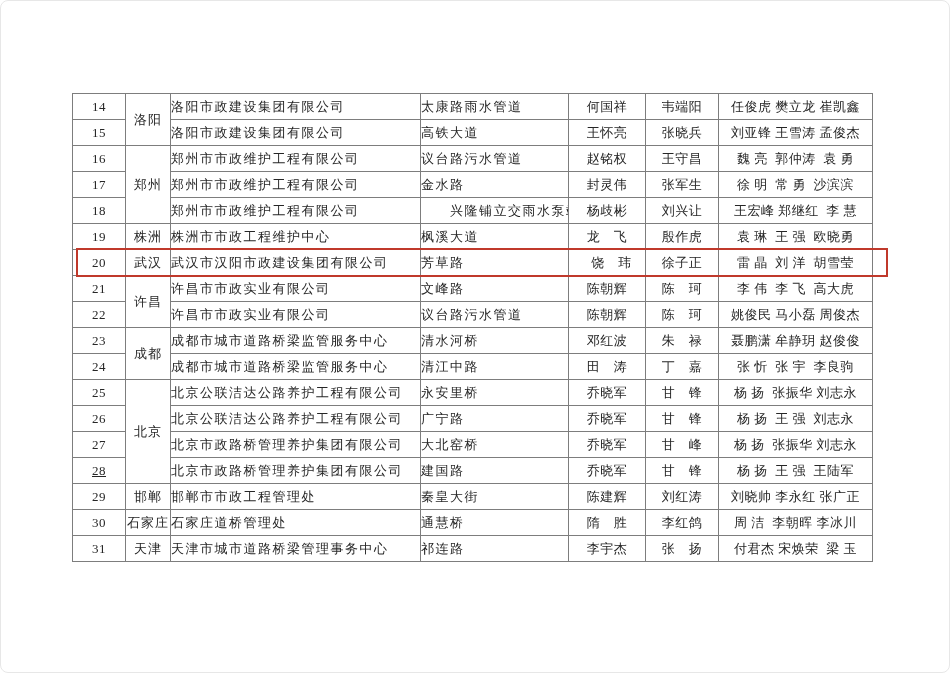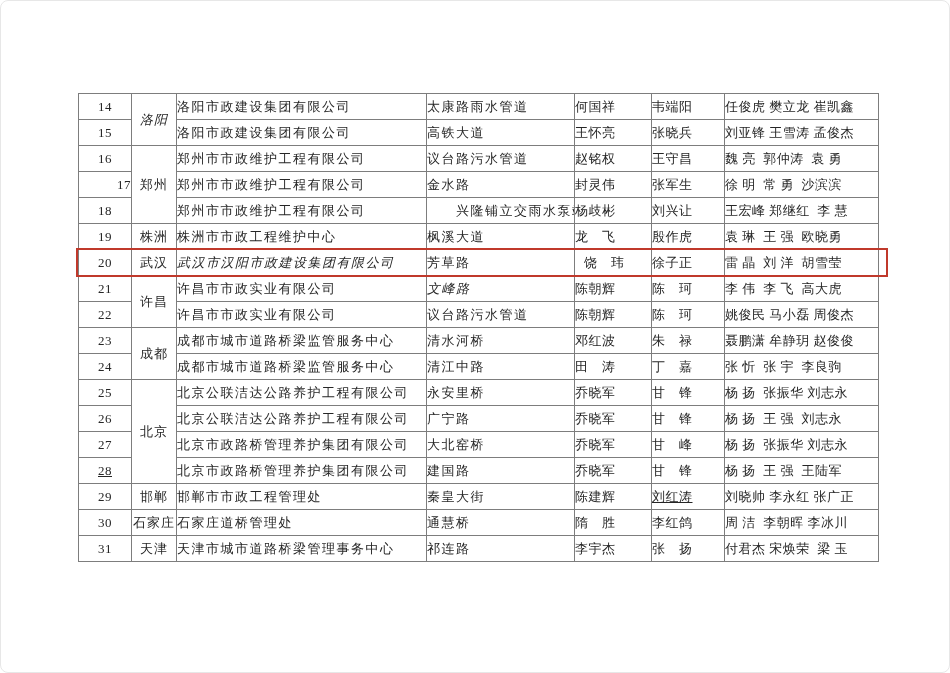--- a/index.html
+++ b/index.html
@@ -13,21 +13,21 @@
     width: 950px;
     height: 673px;
     box-sizing: border-box;
     background: #ffffff;
     border: 1px solid #e7e7e7;
     border-radius: 8px;
     overflow: hidden;
   }
   .table-wrap {
     position: absolute;
-    left: 77px;
+    left: 71px;
     top: 92px;
   }
   table.award {
     border-collapse: collapse;
     table-layout: fixed;
     width: 800px;
     color: #262626;
   }
   table.award td {
     border: 1px solid #7d7d7d;
@@ -46,20 +46,21 @@
     text-align: center;
     letter-spacing: 1px;
   }
   td.c-co, td.c-road {
     text-align: left;
     padding-left: 9px;
     letter-spacing: 1.5px;
     white-space: pre;
   }
   td.c-n, td.c-n3 {
+    text-align: center;
     letter-spacing: 0.5px;
     white-space: pre;
   }
   .highlight-box {
     position: absolute;
     left: 75px;
     top: 247px;
     width: 812px;
     height: 29px;
     box-sizing: border-box;
@@ -78,21 +79,21 @@
           <col style="width: 45px;">
           <col style="width: 250px;">
           <col style="width: 148px;">
           <col style="width: 77px;">
           <col style="width: 73px;">
           <col style="width: 154px;">
         </colgroup>
       <tbody>
           <tr>
             <td class="c-no" style="border-color: rgb(125, 125, 125);">14</td>
-            <td class="c-city" rowspan="2" style="border-color: rgb(125, 125, 125); font-style: italic;">洛阳</td>
+            <td class="c-city" rowspan="2" style="border-color: rgb(125, 125, 125);">洛阳</td>
             <td class="c-co" style="border-color: rgb(125, 125, 125);">洛阳市政建设集团有限公司</td>
             <td class="c-road" style="border-color: rgb(125, 125, 125);">太康路雨水管道</td>
             <td class="c-n" style="border-color: rgb(125, 125, 125);">何国祥</td>
             <td class="c-n" style="border-color: rgb(125, 125, 125);">韦端阳</td>
             <td class="c-n3" style="border-color: rgb(125, 125, 125);">任俊虎 樊立龙 崔凯鑫</td>
           </tr>
           <tr>
             <td class="c-no" style="border-color: rgb(125, 125, 125);">15</td>
             <td class="c-co" style="border-color: rgb(125, 125, 125);">洛阳市政建设集团有限公司</td>
             <td class="c-road" style="border-color: rgb(125, 125, 125);">高铁大道</td>
@@ -103,21 +104,21 @@
           <tr>
             <td class="c-no" style="border-color: rgb(125, 125, 125);">16</td>
             <td class="c-city" rowspan="3" style="border-color: rgb(125, 125, 125);">郑州</td>
             <td class="c-co" style="border-color: rgb(125, 125, 125);">郑州市市政维护工程有限公司</td>
             <td class="c-road" style="border-color: rgb(125, 125, 125);">议台路污水管道</td>
             <td class="c-n" style="border-color: rgb(125, 125, 125);">赵铭权</td>
             <td class="c-n" style="border-color: rgb(125, 125, 125);">王守昌</td>
             <td class="c-n3" style="border-color: rgb(125, 125, 125);">魏 亮  郭仲涛  袁 勇</td>
           </tr>
           <tr>
-            <td class="c-no" style="border-color: rgb(125, 125, 125); text-align: right;">17</td>
+            <td class="c-no" style="border-color: rgb(125, 125, 125);">17</td>
             <td class="c-co" style="border-color: rgb(125, 125, 125);">郑州市市政维护工程有限公司</td>
             <td class="c-road" style="border-color: rgb(125, 125, 125);">金水路</td>
             <td class="c-n" style="border-color: rgb(125, 125, 125);">封灵伟</td>
             <td class="c-n" style="border-color: rgb(125, 125, 125);">张军生</td>
             <td class="c-n3" style="border-color: rgb(125, 125, 125);">徐 明  常 勇  沙滨滨</td>
           </tr>
           <tr>
             <td class="c-no" style="border-color: rgb(125, 125, 125);">18</td>
             <td class="c-co" style="border-color: rgb(125, 125, 125);">郑州市市政维护工程有限公司</td>
             <td class="c-road" style="border-color: rgb(125, 125, 125); padding-left: 29px;">兴隆铺立交雨水泵站</td>
@@ -130,31 +131,31 @@
             <td class="c-city" rowspan="1" style="border-color: rgb(125, 125, 125);">株洲</td>
             <td class="c-co" style="border-color: rgb(125, 125, 125);">株洲市市政工程维护中心</td>
             <td class="c-road" style="border-color: rgb(125, 125, 125); margin-left: 11px;">枫溪大道</td>
             <td class="c-n" style="border-color: rgb(125, 125, 125);">龙　飞</td>
             <td class="c-n" style="border-color: rgb(125, 125, 125);">殷作虎</td>
             <td class="c-n3" style="border-color: rgb(125, 125, 125); margin-top: 12px;">袁 琳  王 强  欧晓勇</td>
           </tr>
           <tr>
             <td class="c-no" style="border-color: rgb(125, 125, 125);">20</td>
             <td class="c-city" rowspan="1" style="border-color: rgb(125, 125, 125);">武汉</td>
-            <td class="c-co" style="border-color: rgb(125, 125, 125); font-style: italic;">武汉市汉阳市政建设集团有限公司</td>
+            <td class="c-co" style="border-color: rgb(125, 125, 125);">武汉市汉阳市政建设集团有限公司</td>
             <td class="c-road" style="border-color: rgb(125, 125, 125);">芳草路</td>
             <td class="c-n" style="border-color: rgb(125, 125, 125); padding-left: 9px;">饶　玮</td>
             <td class="c-n" style="border-color: rgb(125, 125, 125);">徐子正</td>
             <td class="c-n3" style="border-color: rgb(125, 125, 125);">雷 晶  刘 洋  胡雪莹</td>
           </tr>
           <tr>
             <td class="c-no" style="border-color: rgb(125, 125, 125);">21</td>
             <td class="c-city" rowspan="2" style="border-color: rgb(125, 125, 125);">许昌</td>
             <td class="c-co" style="border-color: rgb(125, 125, 125);">许昌市市政实业有限公司</td>
-            <td class="c-road" style="border-color: rgb(125, 125, 125); font-style: italic;">文峰路</td>
+            <td class="c-road" style="border-color: rgb(125, 125, 125);">文峰路</td>
             <td class="c-n" style="border-color: rgb(125, 125, 125);">陈朝辉</td>
             <td class="c-n" style="border-color: rgb(125, 125, 125);">陈　珂</td>
             <td class="c-n3" style="border-color: rgb(125, 125, 125);">李 伟  李 飞  高大虎</td>
           </tr>
           <tr>
             <td class="c-no" style="border-color: rgb(125, 125, 125);">22</td>
             <td class="c-co" style="border-color: rgb(125, 125, 125);">许昌市市政实业有限公司</td>
             <td class="c-road" style="border-color: rgb(125, 125, 125);">议台路污水管道</td>
             <td class="c-n" style="border-color: rgb(125, 125, 125);">陈朝辉</td>
             <td class="c-n" style="border-color: rgb(125, 125, 125);">陈　珂</td>
@@ -209,21 +210,21 @@
             <td class="c-n" style="border-color: rgb(125, 125, 125);">乔晓军</td>
             <td class="c-n" style="border-color: rgb(125, 125, 125);">甘　锋</td>
             <td class="c-n3" style="border-color: rgb(125, 125, 125);">杨 扬  王 强  王陆军</td>
           </tr>
           <tr>
             <td class="c-no" style="border-color: rgb(125, 125, 125);">29</td>
             <td class="c-city" rowspan="1" style="border-color: rgb(125, 125, 125);">邯郸</td>
             <td class="c-co" style="border-color: rgb(125, 125, 125);">邯郸市市政工程管理处</td>
             <td class="c-road" style="border-color: rgb(125, 125, 125);">秦皇大街</td>
             <td class="c-n" style="border-color: rgb(125, 125, 125);">陈建辉</td>
-            <td class="c-n" style="border-color: rgb(125, 125, 125); text-decoration: underline;">刘红涛</td>
+            <td class="c-n" style="border-color: rgb(125, 125, 125);">刘红涛</td>
             <td class="c-n3" style="border-color: rgb(125, 125, 125);">刘晓帅 李永红 张广正</td>
           </tr>
           <tr>
             <td class="c-no" style="border-color: rgb(125, 125, 125);">30</td>
             <td class="c-city" rowspan="1" style="border-color: rgb(125, 125, 125);">石家庄</td>
             <td class="c-co" style="border-color: rgb(125, 125, 125);">石家庄道桥管理处</td>
             <td class="c-road" style="border-color: rgb(125, 125, 125);">通慧桥</td>
             <td class="c-n" style="border-color: rgb(125, 125, 125);">隋　胜</td>
             <td class="c-n" style="border-color: rgb(125, 125, 125);">李红鸽</td>
             <td class="c-n3" style="border-color: rgb(125, 125, 125);">周 洁  李朝晖 李冰川</td>

